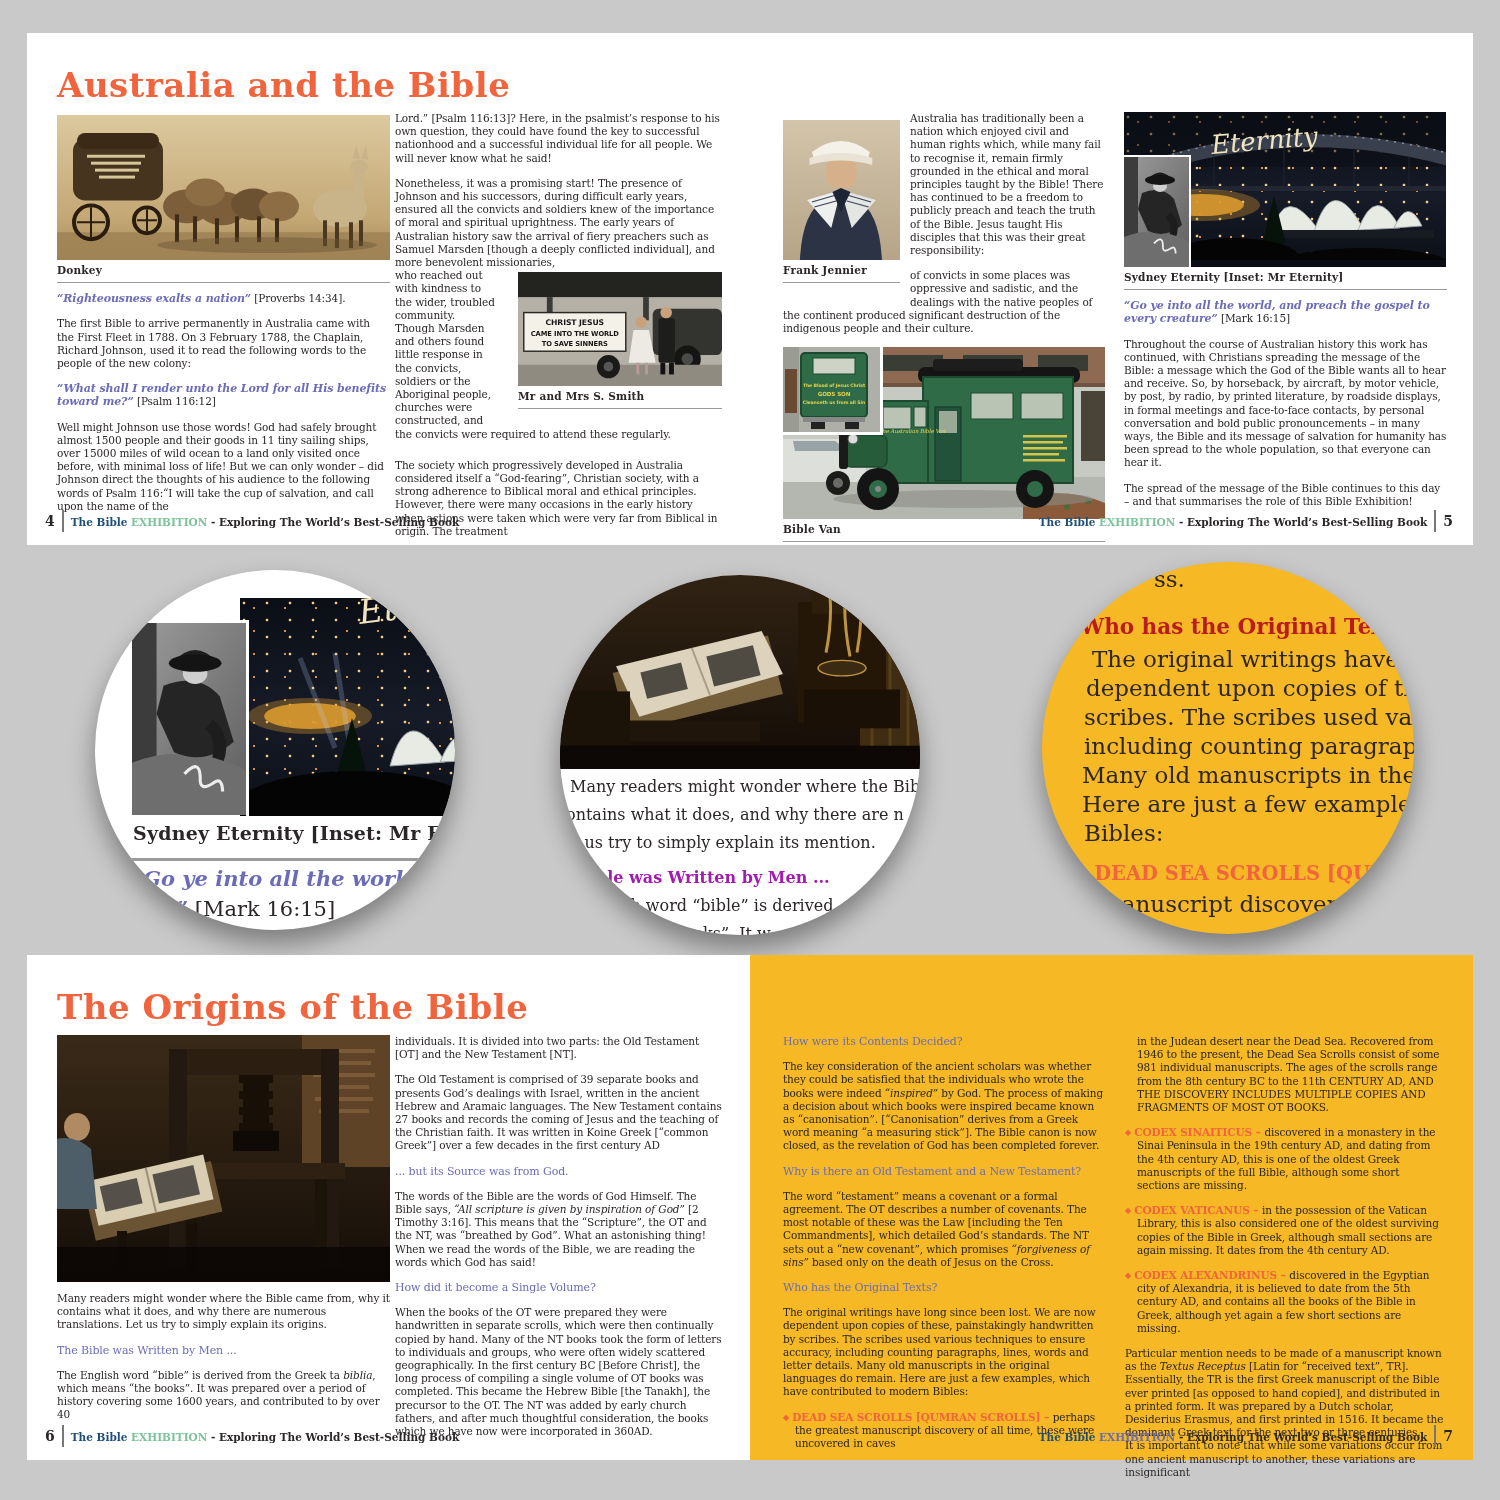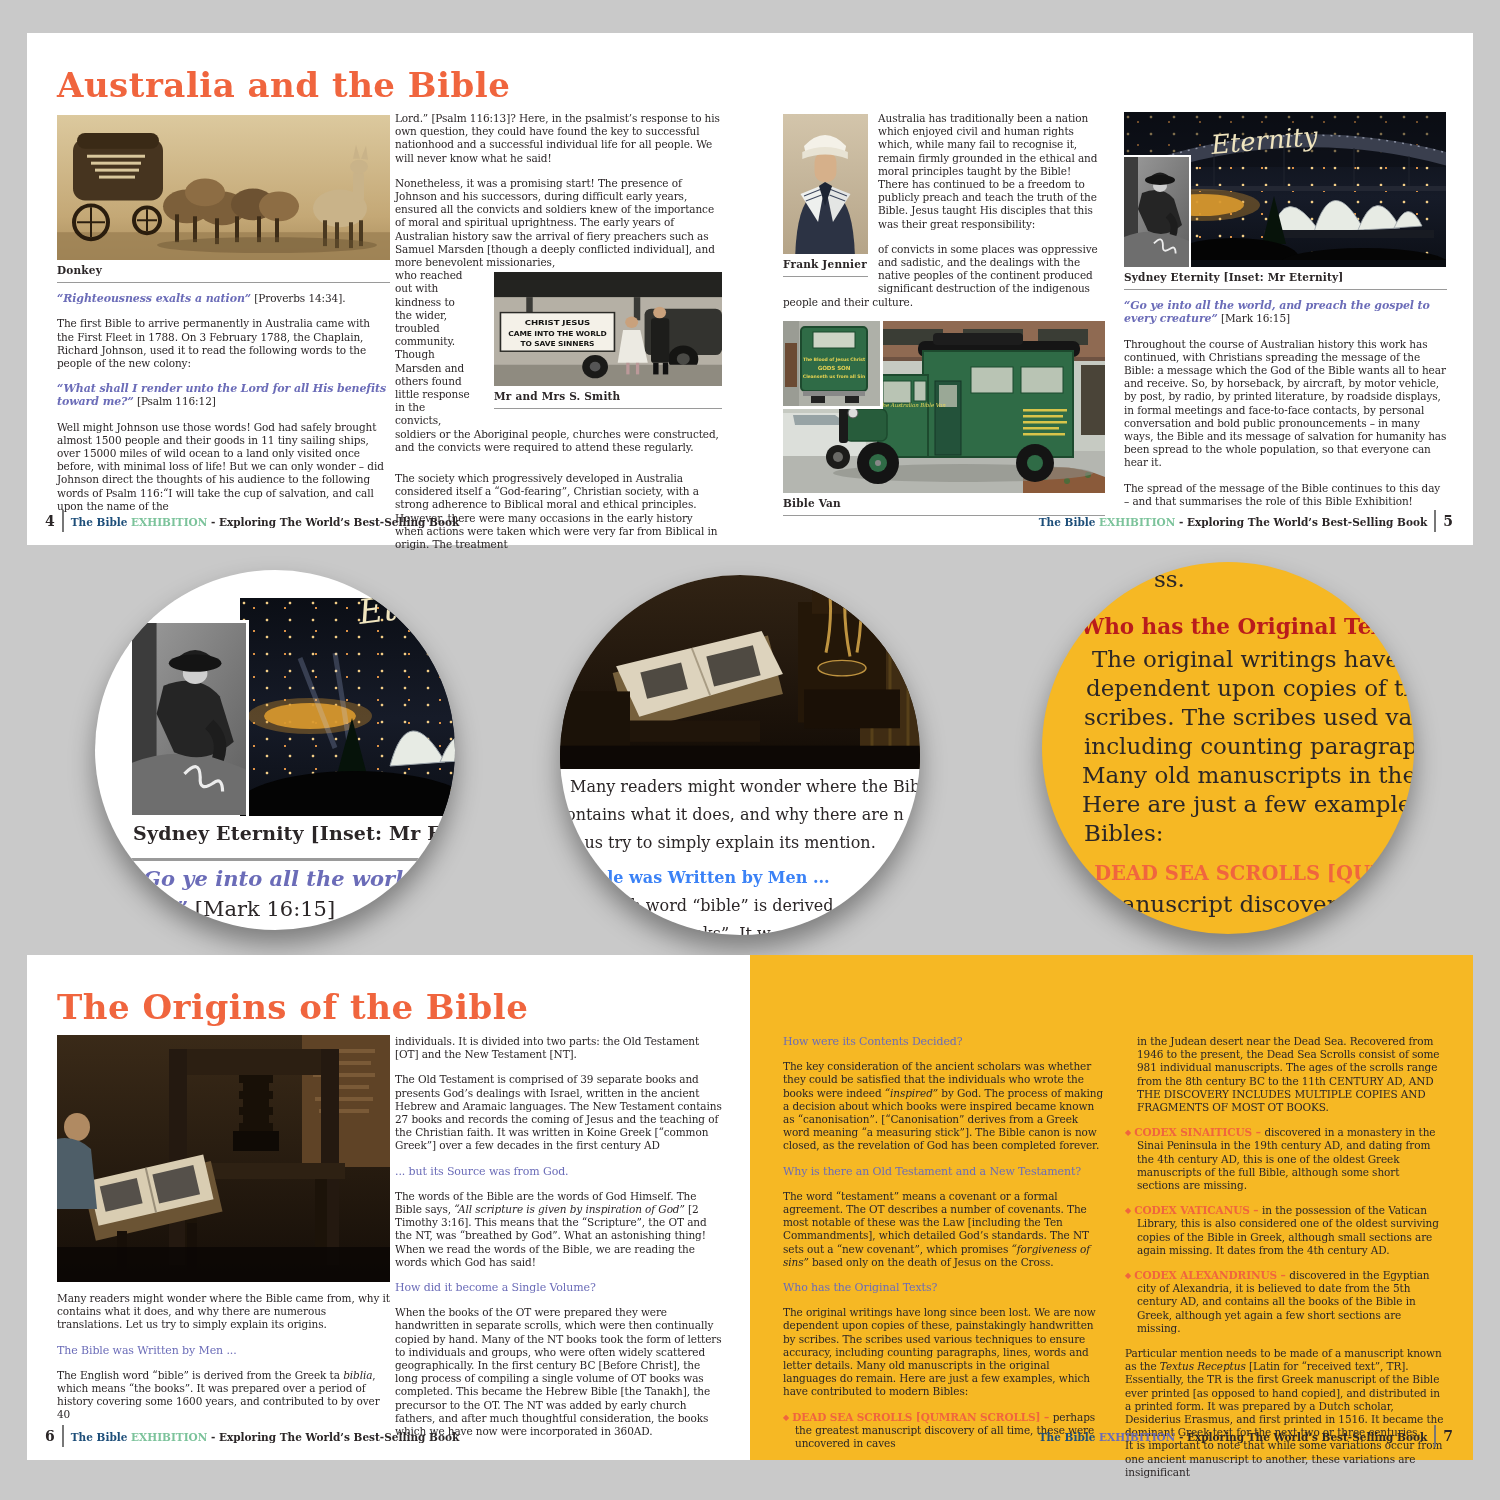--- a/index.html
+++ b/index.html
@@ -16,22 +16,22 @@
   .title{position:absolute;left:30px;top:32px;font-size:34px;font-weight:bold;color:#f0653e;letter-spacing:.5px;white-space:nowrap}
   .col{position:absolute;font-size:10.5px;line-height:13.2px;letter-spacing:-.1px}
   .col p{margin:0 0 12px}
   .quote{color:#6b6cb8;font-weight:bold;font-style:italic;font-size:11px}
   .qref{color:#2b2627;font-weight:normal;font-style:normal}
   .hpurple{color:#6b6cb8;font-weight:normal;font-size:11px;margin:0}
   .em{font-style:italic}
   figure{margin:0;padding:0}
   .figcap{font-weight:bold;font-size:10.5px;padding:4px 0 5px;border-bottom:1.5px solid #9a9a9a;margin-bottom:9px;letter-spacing:.2px}
   .ph{display:block;width:100%}
-  .fig-right{float:right;width:228px;margin:3px 0 4px 20px}
-  .fig-left{float:left;width:85px;margin:2px 10px 4px 0}
+  .fig-right{float:right;width:204px;margin:3px 0 4px 20px}
+  .fig-left{float:left;width:117px;margin:8px 10px 4px 0}
   .vanfig{position:relative;margin-top:6px}
   .van-inset{position:absolute;left:0;top:0;width:97px;height:85px;border-right:3px solid #fff;border-bottom:3px solid #fff}
   .sydfig{position:relative}
   .syd-inset{position:absolute;left:0;bottom:0;width:65px;height:110px;border-top:2px solid #fff;border-right:2px solid #fff}
   .dots{background-color:#10131c;
     background-image:
       radial-gradient(circle at 4px 5px, rgba(255,216,140,.95) 0 1.1px, transparent 1.7px),
       radial-gradient(circle at 14px 10px, rgba(255,166,77,.85) 0 1px, transparent 1.5px),
       linear-gradient(#0b0e15 0%,#161b28 55%,#0c0f16 100%);
     background-size:23px 17px,31px 23px,100% 100%}
@@ -426,21 +426,21 @@
           <rect x="150" y="86" width="48" height="32" fill="#4f4a42"></rect>
         </g>
         <rect x="70" y="150" width="130" height="22" fill="#20150a"></rect>
         <rect x="0" y="120" width="70" height="80" fill="#1b1208"></rect>
         <rect y="176" width="360" height="24" fill="#0d0805"></rect>
       </svg>
     </div>
     <div class="c-abs ln" style="left:10px;top:202px">Many readers might wonder where the Bib</div>
     <div class="c-abs ln" style="left:6px;top:230px">ontains what it does, and why there are n</div>
     <div class="c-abs ln" style="left:13px;top:258px">t us try to simply explain its mention.</div>
-    <div class="c-abs ln" style="left:30px;top:293px;color:#3b82f6;font-weight:bold">ible was Written by Men ...</div>
+    <div class="c-abs ln" style="left:30px;top:293px;color:#a21caf;font-weight:bold">ible was Written by Men ...</div>
     <div class="c-abs ln" style="left:52px;top:321px">lish word “bible” is derived</div>
     <div class="c-abs ln" style="left:74px;top:349px">“the books”. It w</div>
   </div>
 
   <div class="circle" id="c3">
     <div class="c-abs c3-frag c3-ln">ss.</div>
     <div class="c-abs c3-h" style="left:38px;top:52px">Who has the Original Text</div>
     <div class="c-abs c3-ln" style="left:50px;top:84px"> The original writings have lo</div>
     <div class="c-abs c3-ln" style="left:44px;top:113px">dependent upon copies of these</div>
     <div class="c-abs c3-ln" style="left:42px;top:142px">scribes. The scribes used variou</div>

